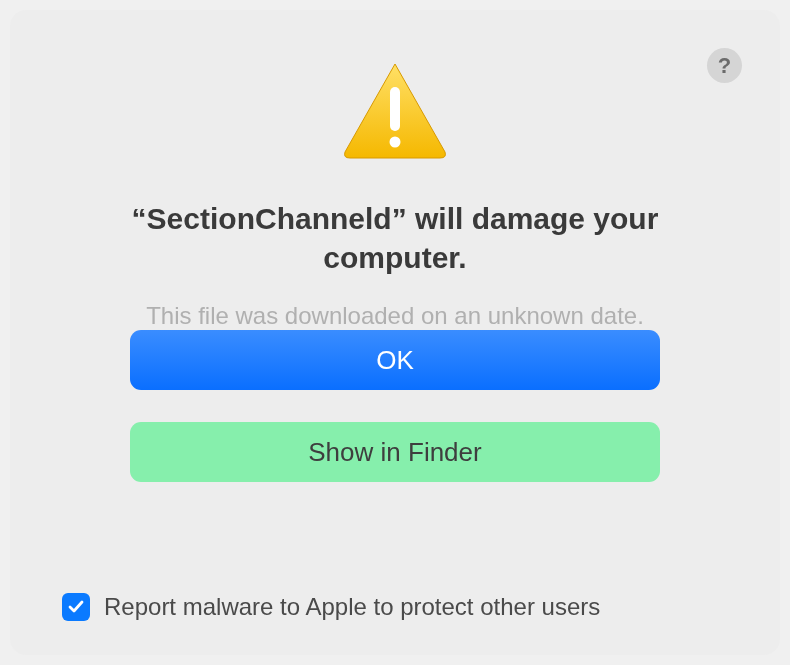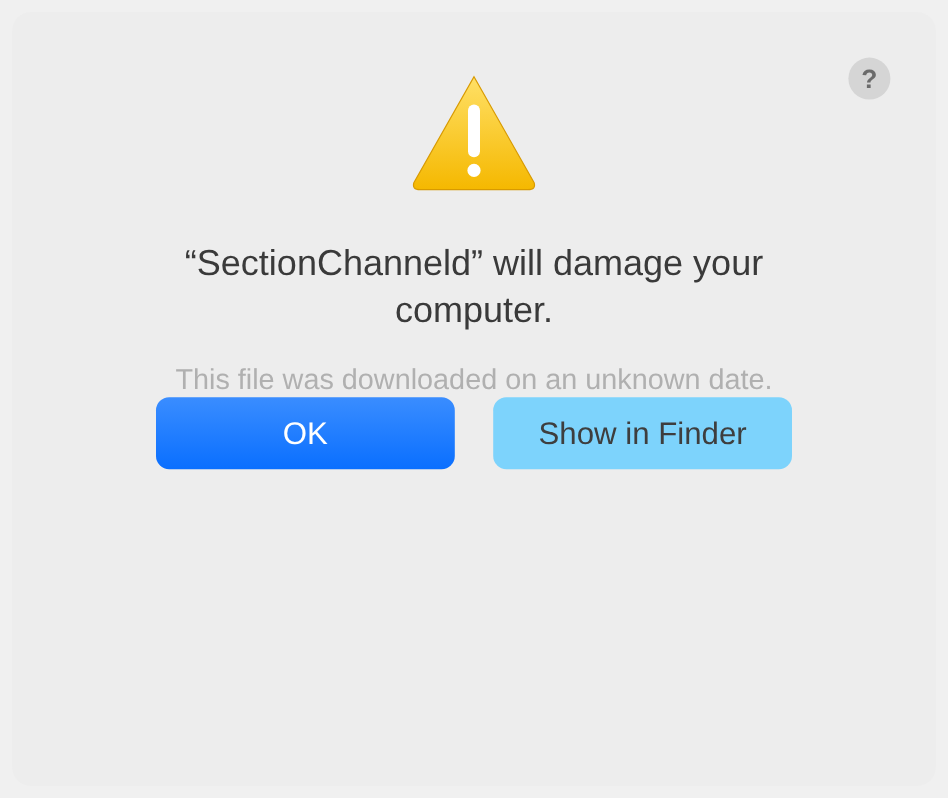--- a/index.html
+++ b/index.html
@@ -43,55 +43,55 @@
       display: flex;
       align-items: center;
       justify-content: center;
     }
     .warning-icon-wrap {
       margin-top: 10px;
       margin-bottom: 35px;
     }
     .title {
       font-size: 30px;
-      font-weight: 400;
+      font-weight: 700;
       color: #3a3a3a;
       text-align: center;
       line-height: 1.3;
       margin-bottom: 25px;
       max-width: 570px;
     }
     .subtitle {
       font-size: 24px;
       font-weight: 400;
       color: #b0b0b0;
       text-align: center;
     }
     .button-group {
       width: 530px;
       display: flex;
-      flex-direction: row;
+      flex-direction: column;
       gap: 32px;
       margin-bottom: 48px;
     }
     .primary-button {
       width: 100%;
       height: 60px;
       background: linear-gradient(180deg, #3a8dff 0%, #0a6fff 100%);
       border: none;
       border-radius: 11px;
       color: #ffffff;
       font-size: 26px;
       font-weight: 400;
       cursor: pointer;
     }
     .secondary-button {
       width: 100%;
       height: 60px;
-      background: #7dd3fc;
+      background: #86efac;
       border: none;
       border-radius: 11px;
       color: #3e3e3e;
       font-size: 26px;
       font-weight: 400;
       cursor: pointer;
     }
     .checkbox-row {
       position: absolute;
       bottom: 34px;
@@ -145,14 +145,22 @@
 
   <h1 class="title">“SectionChanneld” will damage your computer.</h1>
 
   <p class="subtitle">This file was downloaded on an unknown date.</p>
 
   <div class="button-group">
     <button class="primary-button">OK</button>
     <button class="secondary-button">Show in Finder</button>
   </div>
 
+  <div class="checkbox-row">
+    <div class="checkbox">
+      <svg viewBox="0 0 20 20">
+        <path d="M 4 10 L 8 14 L 16 5" stroke="#ffffff" stroke-width="2.8" fill="none" stroke-linecap="round" stroke-linejoin="round"></path>
+      </svg>
+    </div>
+    <span class="checkbox-label">Report malware to Apple to protect other users</span>
+  </div>
 
 </div>
 
 </body></html>

